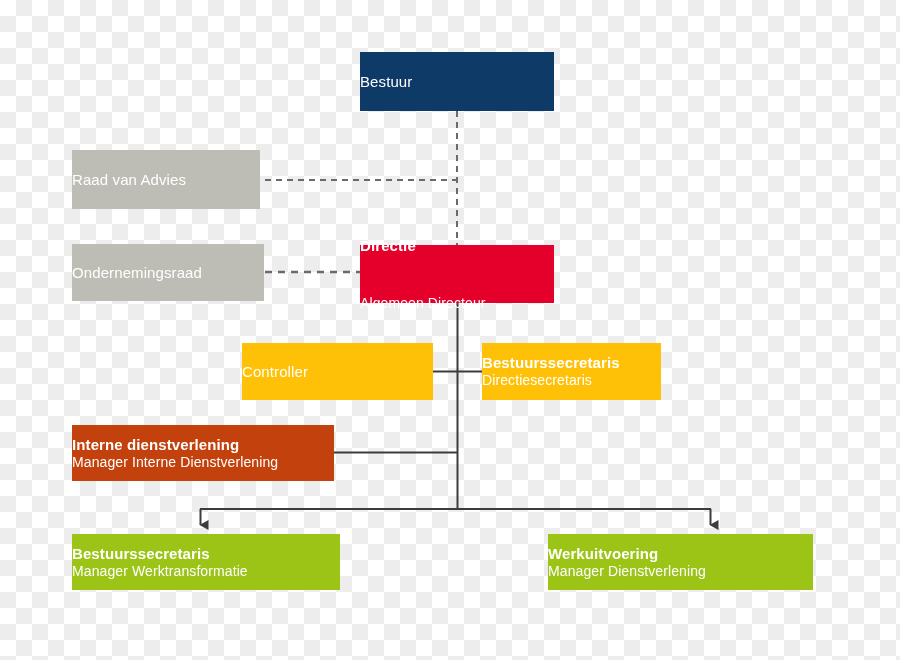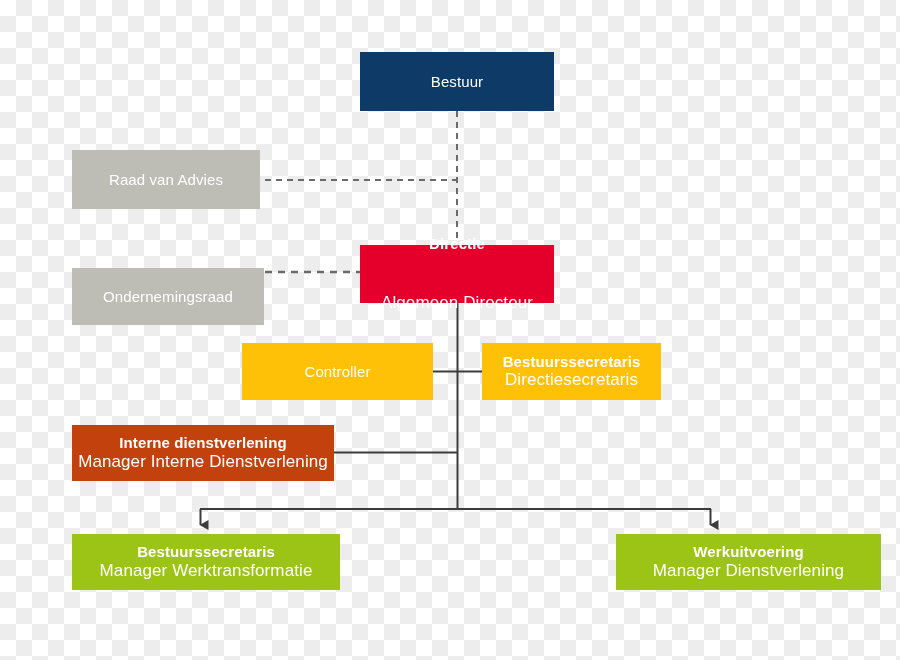--- a/index.html
+++ b/index.html
@@ -34,54 +34,54 @@
     top: 0;
     width: 900px;
     height: 660px;
     overflow: visible;
   }
 
   .node {
     position: absolute;
     display: flex;
     flex-direction: column;
-    align-items: center;
+    align-items: flex-start;
     justify-content: center;
     text-align: center;
     color: #ffffff;
     line-height: 1.18;
     z-index: 2;
   }
 
   .node .t1 {
     font-size: 15px;
     font-weight: bold;
     letter-spacing: 0.1px;
     white-space: nowrap;
   }
 
   .node .t2 {
-    font-size: 17px;
+    font-size: 14px;
     font-weight: normal;
     letter-spacing: 0.1px;
     white-space: nowrap;
   }
 
   .node.single .t1 { font-weight: normal; }
 
   
   #node-bestuur            { left: 360px; top: 52px;  width: 194px; height: 59px;  background: #0d3a66; }
   #node-raad-van-advies    { left: 72px;  top: 150px; width: 188px; height: 59px;  background: #bdbdb5; }
-  #node-ondernemingsraad   { left: 72px;  top: 244px; width: 192px; height: 57px;  background: #bdbdb5; margin-top: 24px; }
+  #node-ondernemingsraad   { left: 72px;  top: 244px; width: 192px; height: 57px;  background: #bdbdb5; }
   #node-directie           { left: 360px; top: 245px; width: 194px; height: 58px;  background: #e4002b; gap: 40px; }
   #node-controller         { left: 242px; top: 343px; width: 191px; height: 57px;  background: #ffc107; }
   #node-bestuurssecretaris { left: 482px; top: 343px; width: 179px; height: 57px;  background: #ffc107; }
   #node-interne-dienst     { left: 72px;  top: 425px; width: 262px; height: 56px;  background: #c2410c; }
   #node-werktransformatie  { left: 72px;  top: 534px; width: 268px; height: 56px;  background: #9cc417; }
-  #node-werkuitvoering     { left: 616px; top: 534px; width: 265px; height: 56px;  background: #9cc417; }
+  #node-werkuitvoering     { left: 548px; top: 534px; width: 265px; height: 56px;  background: #9cc417; }
 </style>
 </head>
 <body>
 
 <div id="chart">
 
   <svg class="connectors" viewBox="0 0 900 660">
     <defs>
       <marker id="arrowDown" markerWidth="10" markerHeight="9" refX="5" refY="8" orient="auto" markerUnits="userSpaceOnUse">
         <path d="M0,0 L10,0 L5,9 Z" fill="#3c3c3c"></path>

